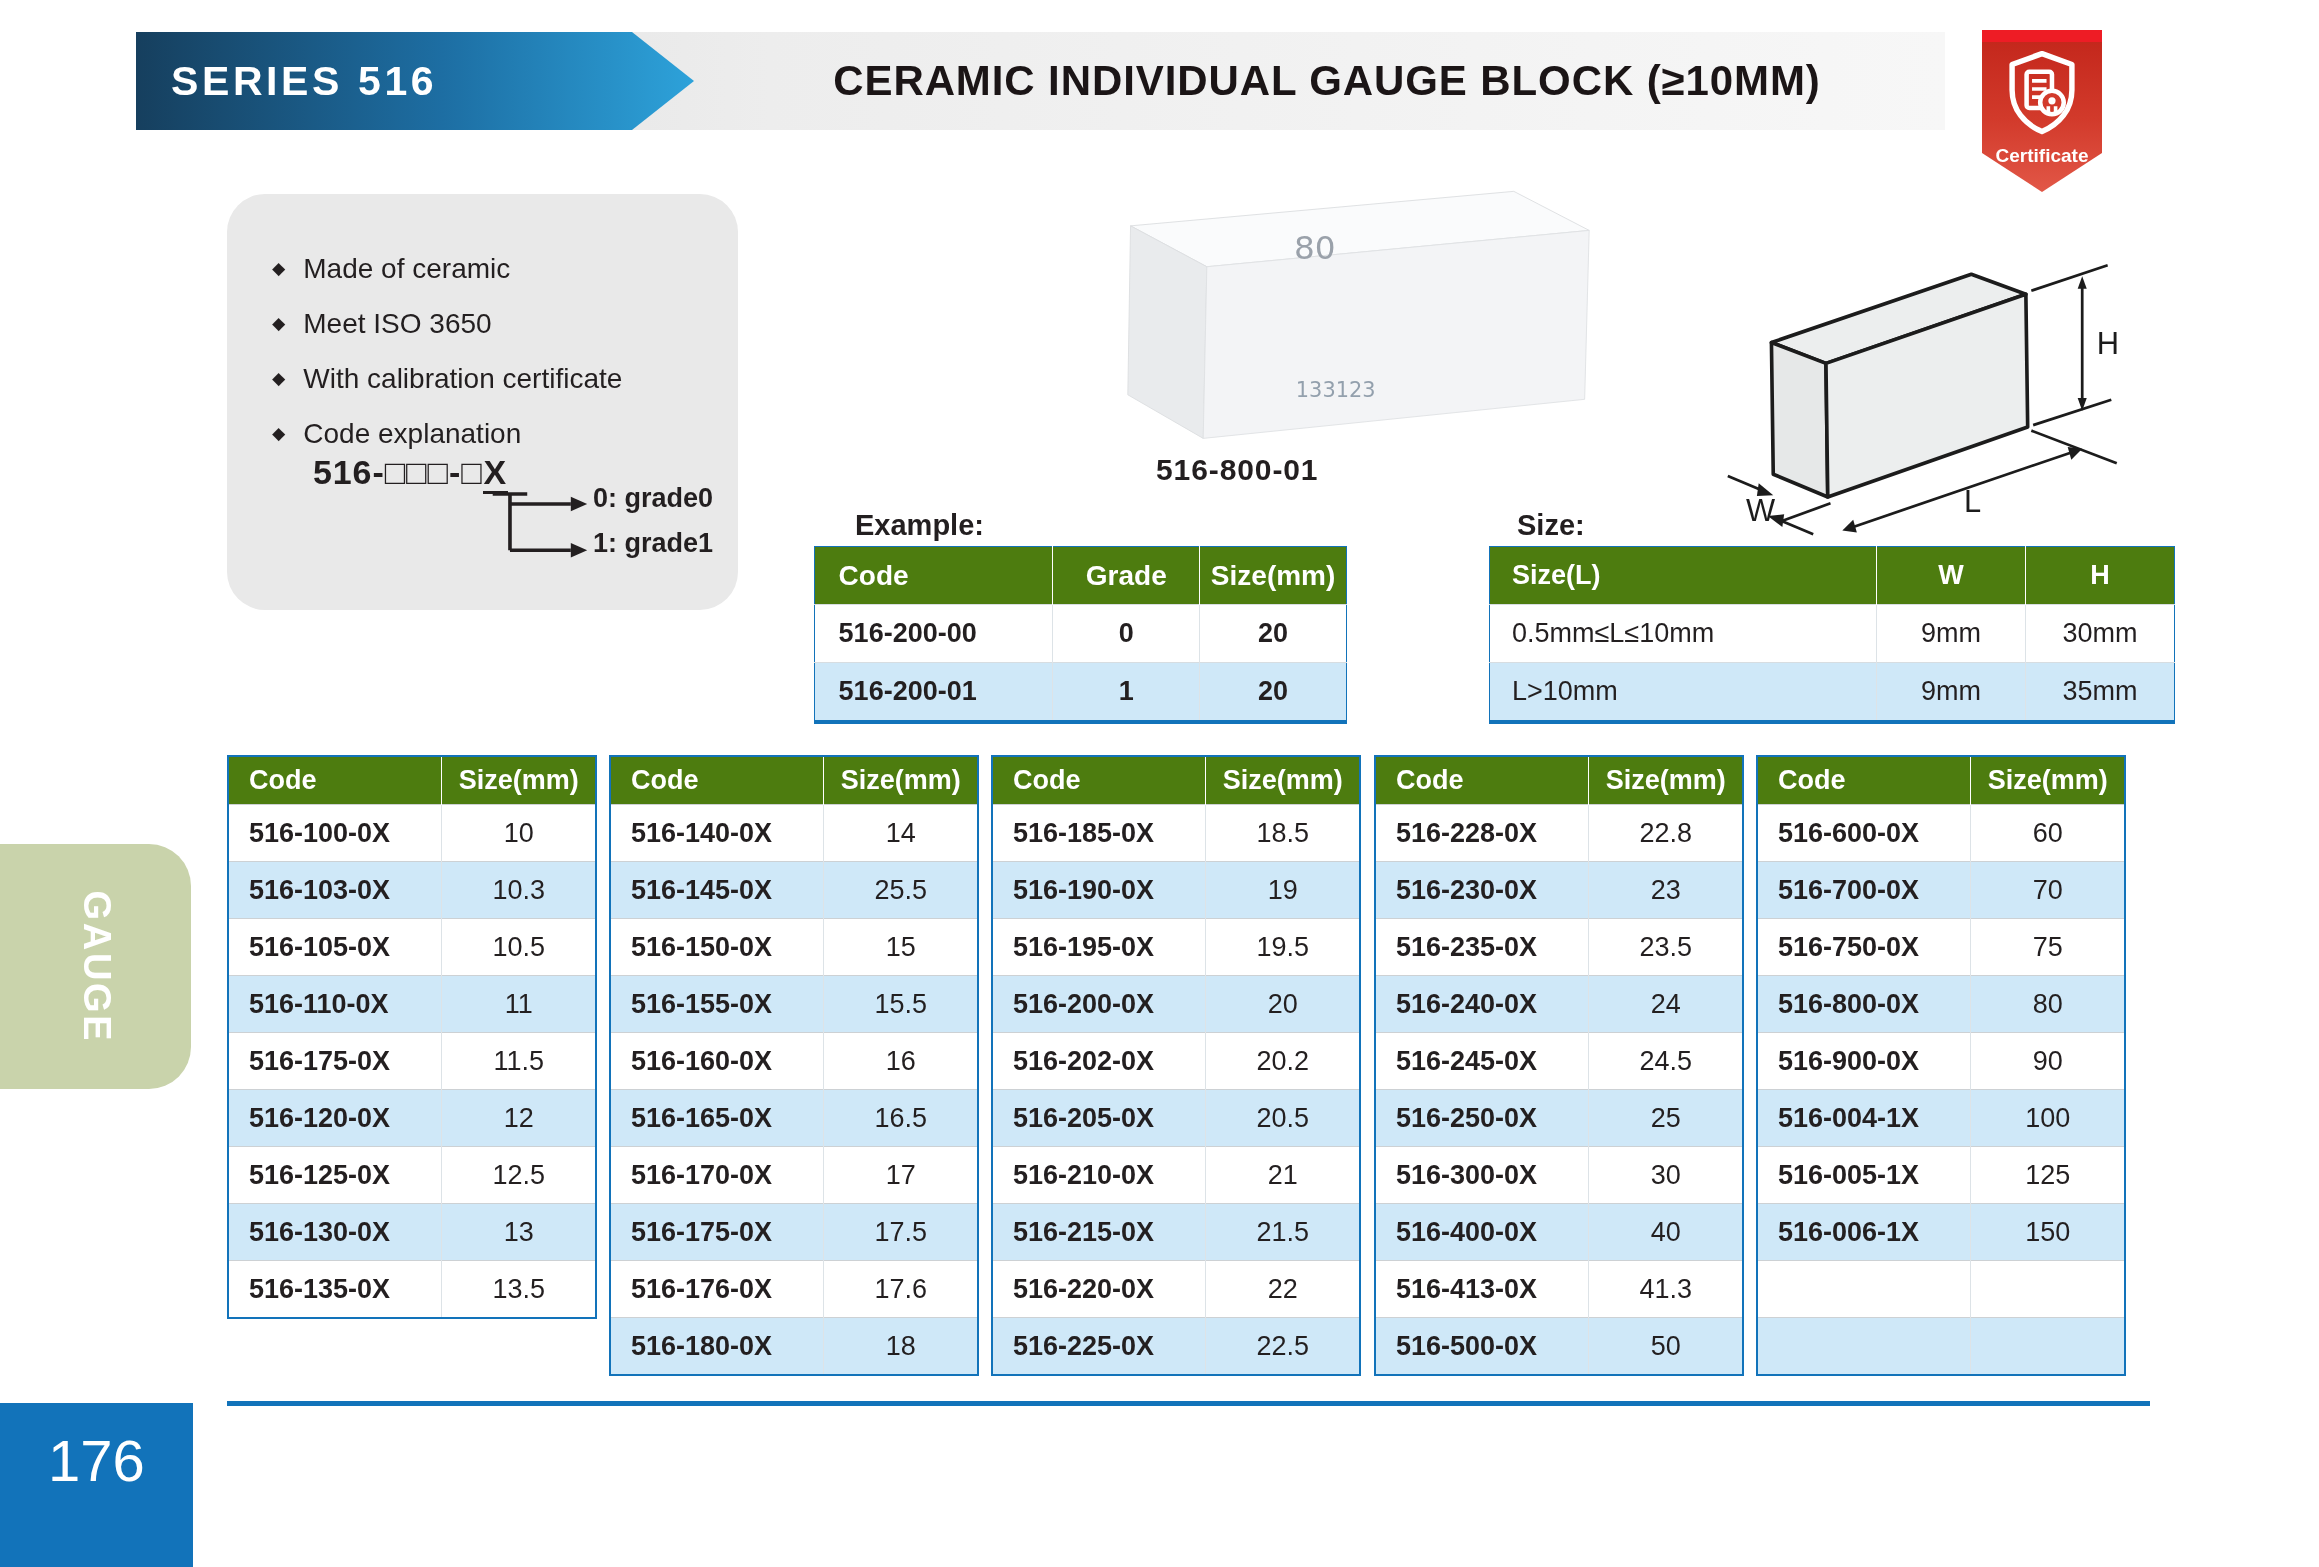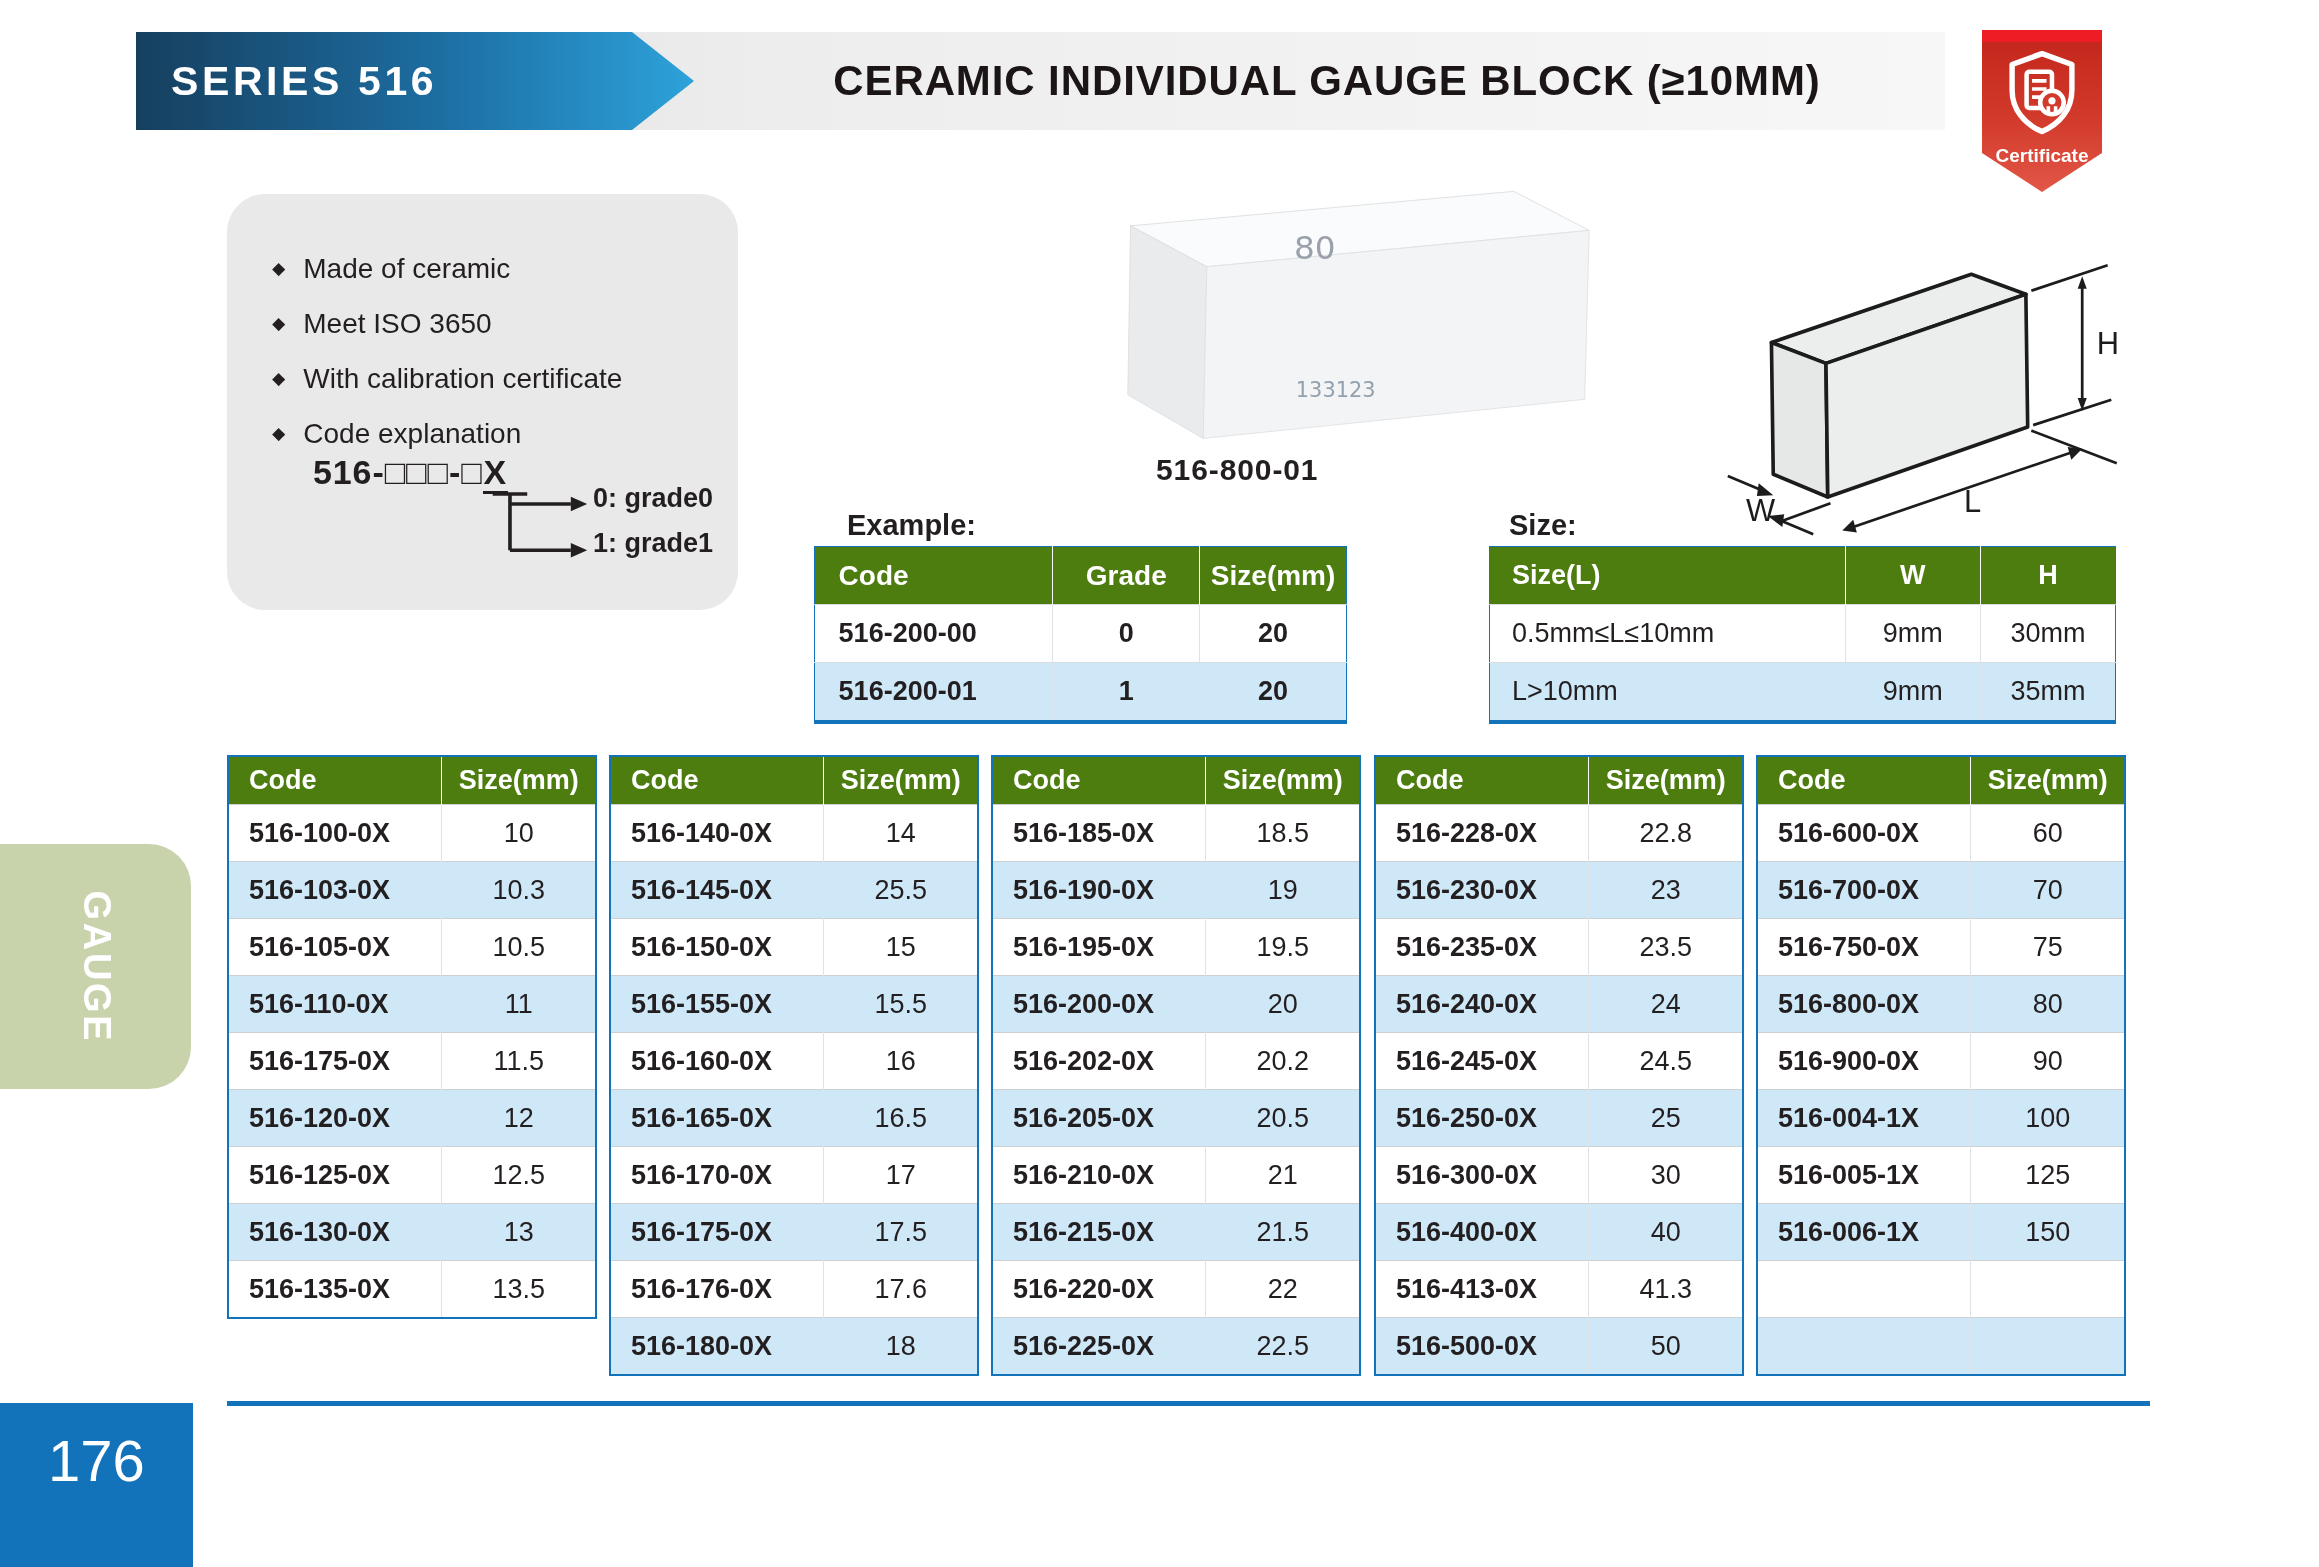--- a/index.html
+++ b/index.html
@@ -56,39 +56,39 @@
   .grade1{left:593px;top:528px;}
   .code-arrows{position:absolute;left:480px;top:492px;}
   
   .product-photo{position:absolute;left:1116px;top:175px;}
   .product-caption{
     position:absolute;left:1156px;top:453px;font-size:30px;font-weight:bold;letter-spacing:0.9px;
   }
   
   .dim-diagram{position:absolute;left:1726px;top:247px;}
   
-  .section-label{position:absolute;font-size:29px;font-weight:bold;}
+  .section-label{position:absolute;font-size:29px;font-weight:bold;margin-left:8px;}
   .example-label{left:847px;top:509px;}
   .size-label{left:1509px;top:509px;}
   
   table{border-collapse:collapse;table-layout:fixed;background:#ffffff;}
   th{background:#4d7c0f;color:#ffffff;font-weight:bold;}
   tbody tr:nth-child(even){background:#cfe8f8;}
   td,th{overflow:hidden;white-space:nowrap;}
   
   .example-table{position:absolute;left:814px;top:546px;width:533px;border:1.8px solid #1273ba;border-bottom-width:4.5px;}
   .example-table th,.example-table td{height:55px;font-size:27px;text-align:center;}
   .example-table th{font-size:28px;}
   .example-table td{font-weight:bold;border-top:1.8px solid #d7dde1;}
   .example-table th:nth-child(1){width:40%;text-align:left;padding-left:23.6px;}
   .example-table td:nth-child(1){text-align:left;padding-left:23.6px;}
   .example-table th:nth-child(n+2){border-left:1.8px solid rgba(255,255,255,.7);}
   .example-table td:nth-child(n+2){border-left:1.8px solid #dde3e7;}
   
-  .size-table{position:absolute;left:1489px;top:546px;width:627px;border:1.8px solid #1273ba;border-bottom-width:4.5px;}
+  .size-table{position:absolute;left:1489px;top:546px;width:686px;border:1.8px solid #1273ba;border-bottom-width:4.5px;}
   .size-table th,.size-table td{height:55px;font-size:27px;text-align:center;}
   .size-table td{border-top:1.8px solid #d7dde1;}
   .size-table th:nth-child(1){width:53%;text-align:left;padding-left:22px;}
   .size-table td:nth-child(1){text-align:left;padding-left:22px;}
   .size-table th:nth-child(n+2){border-left:1.8px solid rgba(255,255,255,.7);}
   .size-table td:nth-child(n+2){border-left:1.8px solid #dde3e7;}
   
   .cat-table{position:absolute;top:755px;width:370px;border:2.7px solid #1273ba;}
   .cat-table th{height:45px;font-size:27px;}
   .cat-table td{height:54px;font-size:27px;}

